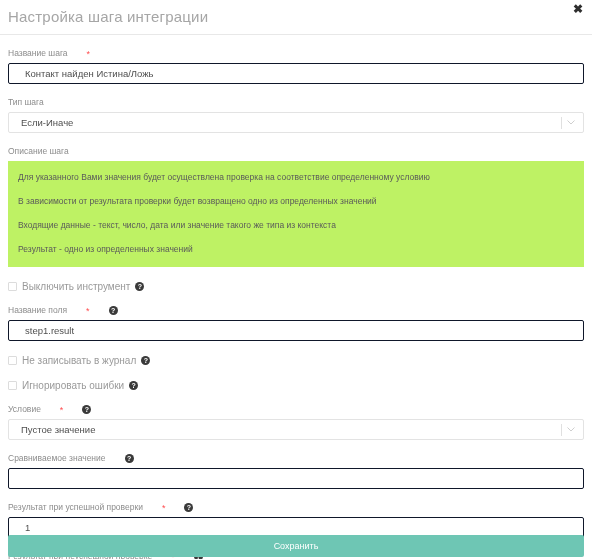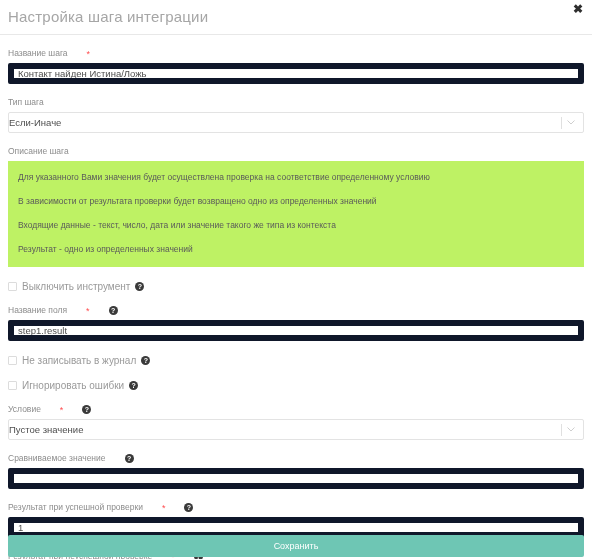--- a/index.html
+++ b/index.html
@@ -94,42 +94,42 @@
     text-align: center;
     font-weight: bold;
     cursor: pointer;
     flex: 0 0 auto;
   }
 
   .text-input {
     width: 100%;
     height: 21px;
     box-sizing: border-box;
-    border: 6px solid #0f172a;
+    border: 1px solid #0f172a;
     border-radius: 2px;
-    padding: 0 4px;
+    padding: 0 16px;
     font-family: "Liberation Sans", sans-serif;
     font-size: 9.5px;
     color: #4f4f4f;
     background: #ffffff;
     outline: none;
   }
   .text-input::placeholder { color: #bfbfbf; }
 
   .select-box {
     position: relative;
     width: 100%;
     height: 21px;
     box-sizing: border-box;
     border: 1px solid #e3e3e3;
     border-radius: 2px;
     background: #ffffff;
     display: flex;
     align-items: center;
-    padding: 0 0;
+    padding: 0 12px;
     cursor: pointer;
   }
   .select-value {
     font-size: 9.5px;
     color: #4f4f4f;
   }
   .select-sep {
     position: absolute;
     right: 21px;
     top: 4px;

